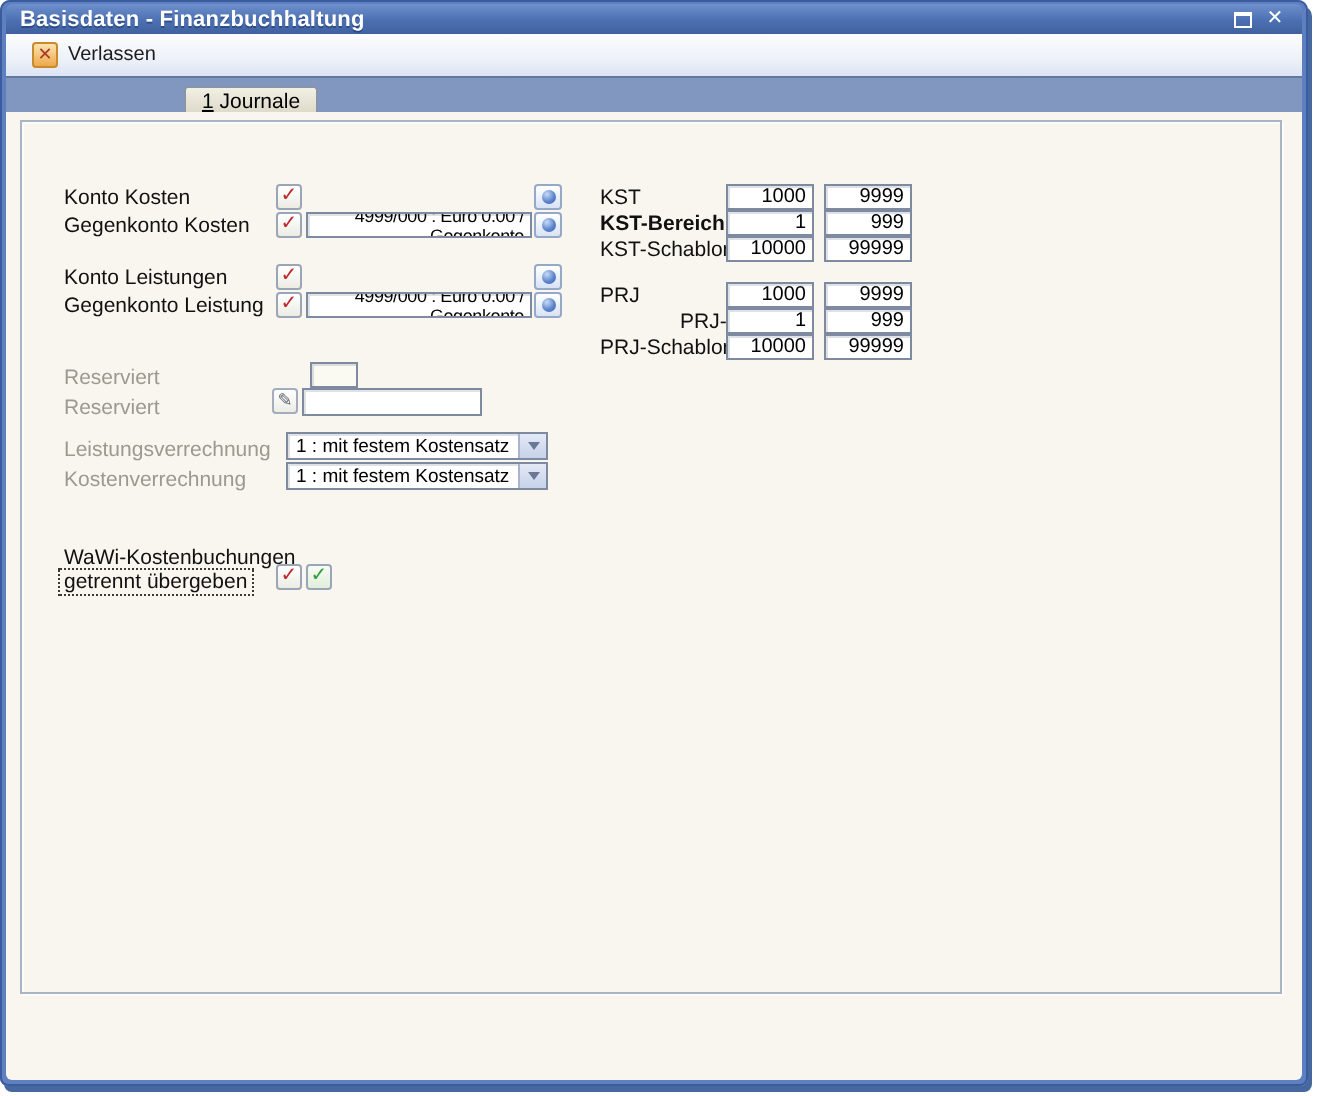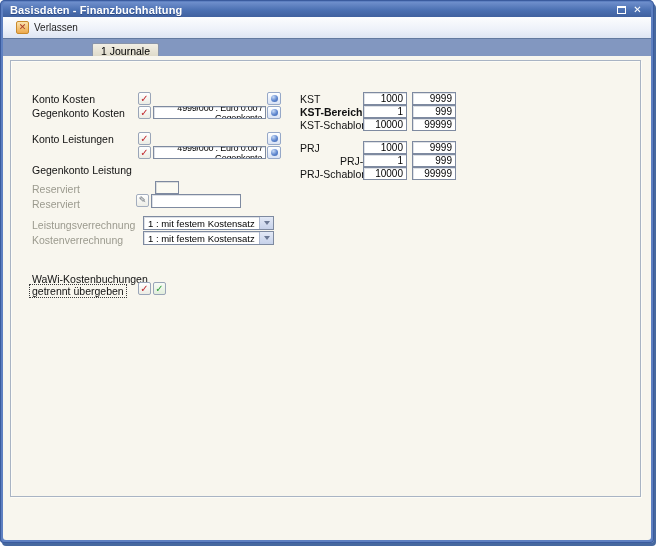--- a/index.html
+++ b/index.html
@@ -130,21 +130,21 @@
     </div>
 
     <div class="abs content"></div>
 
     <div class="abs panel"></div>
 
 
     <span class="abs lbl-black" style="left:32px;top:93px;">Konto Kosten</span>
     <span class="abs lbl-black" style="left:32px;top:107px;">Gegenkonto Kosten</span>
     <span class="abs lbl-black" style="left:32px;top:133px;">Konto Leistungen</span>
-    <span class="abs lbl-black" style="left:32px;top:164px;">Gegenkonto Leistung</span>
+    <span class="abs lbl-black" style="left:32px;top:147px;">Gegenkonto Leistung</span>
 
     <span class="abs microbtn" style="left:138px;top:92px;">
         <span class="redcheck">✓</span>
       </span>
     <span class="abs ballbtn" style="left:267px;top:92px;">
         <span class="ball"></span>
       </span>
 
     <span class="abs microbtn" style="left:138px;top:106px;">
         <span class="redcheck">✓</span>

